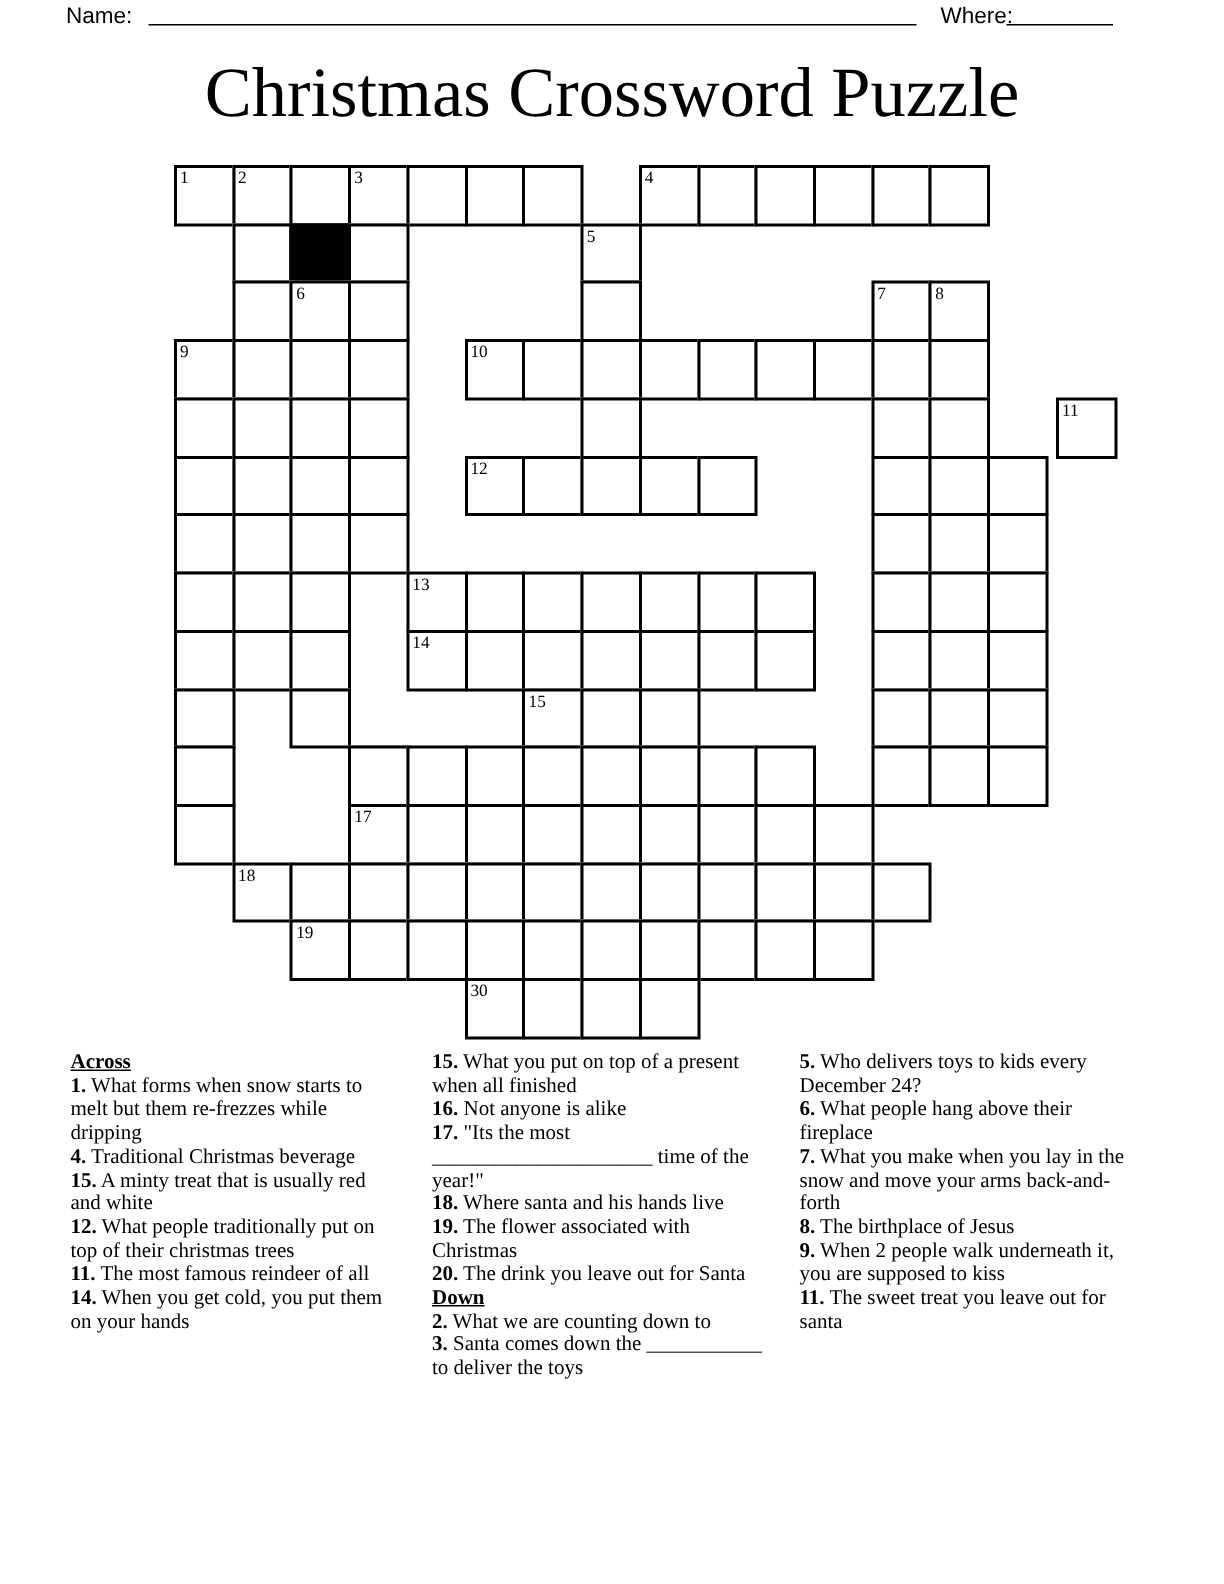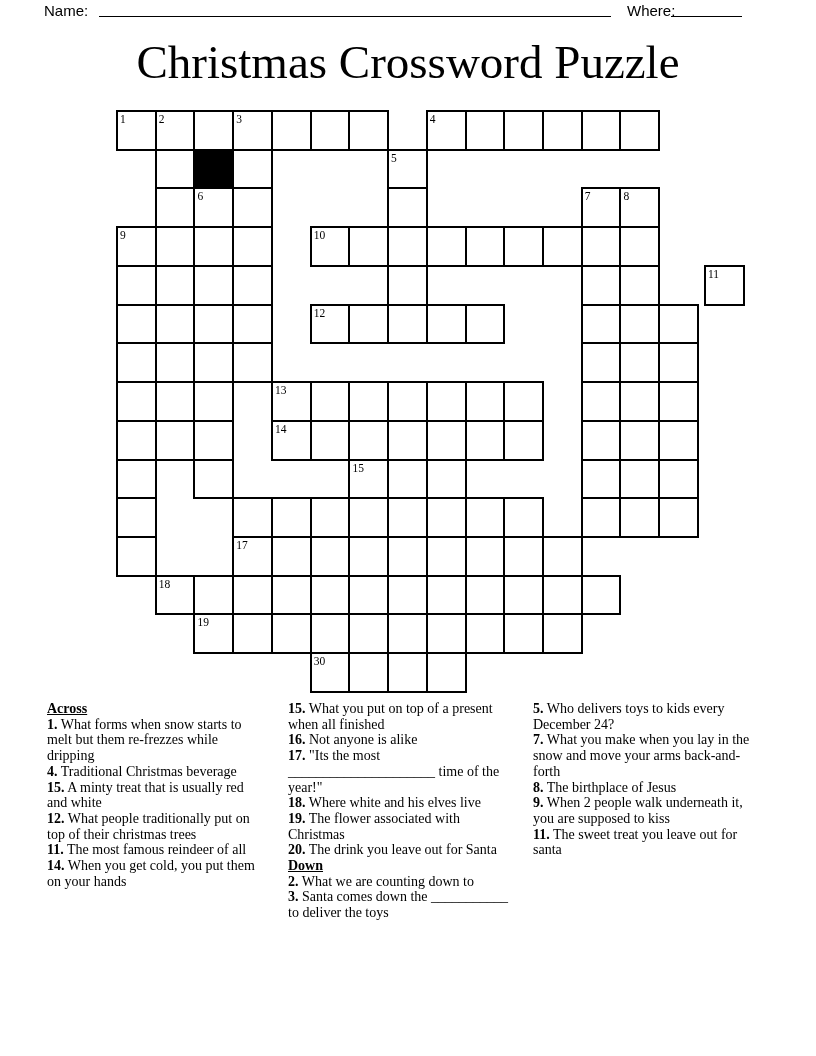--- a/index.html
+++ b/index.html
@@ -283,26 +283,27 @@
     <div class="clue"><b>4.</b><span> Traditional Christmas beverage</span></div>
     <div class="clue"><b>15.</b><span> A minty treat that is usually red and white</span></div>
     <div class="clue"><b>12.</b><span> What people traditionally put on top of their christmas trees</span></div>
     <div class="clue"><b>11.</b><span> The most famous reindeer of all</span></div>
     <div class="clue"><b>14.</b><span> When you get cold, you put them on your hands</span></div>
   </div>
 <div id="clue-col-2" class="clue-col">
     <div class="clue"><b>15.</b><span> What you put on top of a present when all finished</span></div>
     <div class="clue"><b>16.</b><span> Not anyone is alike</span></div>
     <div class="clue"><b>17.</b><span> "Its the most _____________________ time of the year!"</span></div>
-    <div class="clue"><b>18.</b><span> Where white and his elves live</span></div>
+    <div class="clue"><b>18.</b><span> Where santa and his hands live</span></div>
     <div class="clue"><b>19.</b><span> The flower associated with Christmas</span></div>
     <div class="clue"><b>20.</b><span> The drink you leave out for Santa</span></div>
     <div class="section-heading">Down</div>
     <div class="clue"><b>2.</b><span> What we are counting down to</span></div>
     <div class="clue"><b>3.</b><span> Santa comes down the ___________ to deliver the toys</span></div>
   </div>
 <div id="clue-col-3" class="clue-col">
     <div class="clue"><b>5.</b><span> Who delivers toys to kids every December 24?</span></div>
+    <div class="clue"><b>6.</b><span> What people hang above their fireplace</span></div>
     <div class="clue"><b>7.</b><span> What you make when you lay in the snow and move your arms back-and-forth</span></div>
     <div class="clue"><b>8.</b><span> The birthplace of Jesus</span></div>
     <div class="clue"><b>9.</b><span> When 2 people walk underneath it, you are supposed to kiss</span></div>
     <div class="clue"><b>11.</b><span> The sweet treat you leave out for santa</span></div>
   </div>
 
 </body></html>

